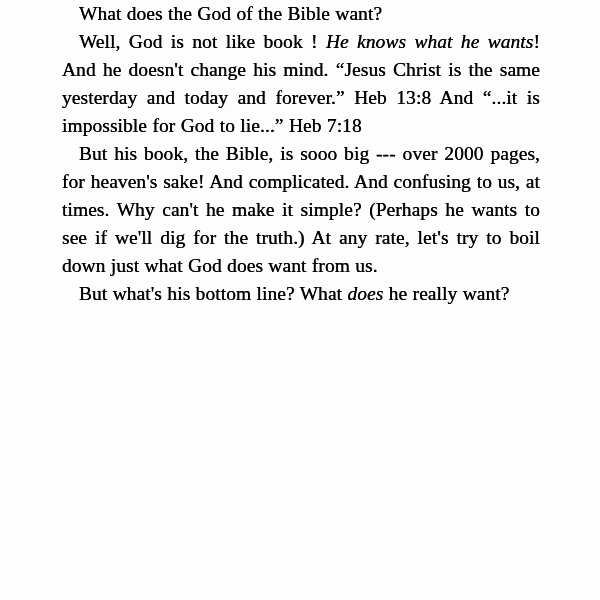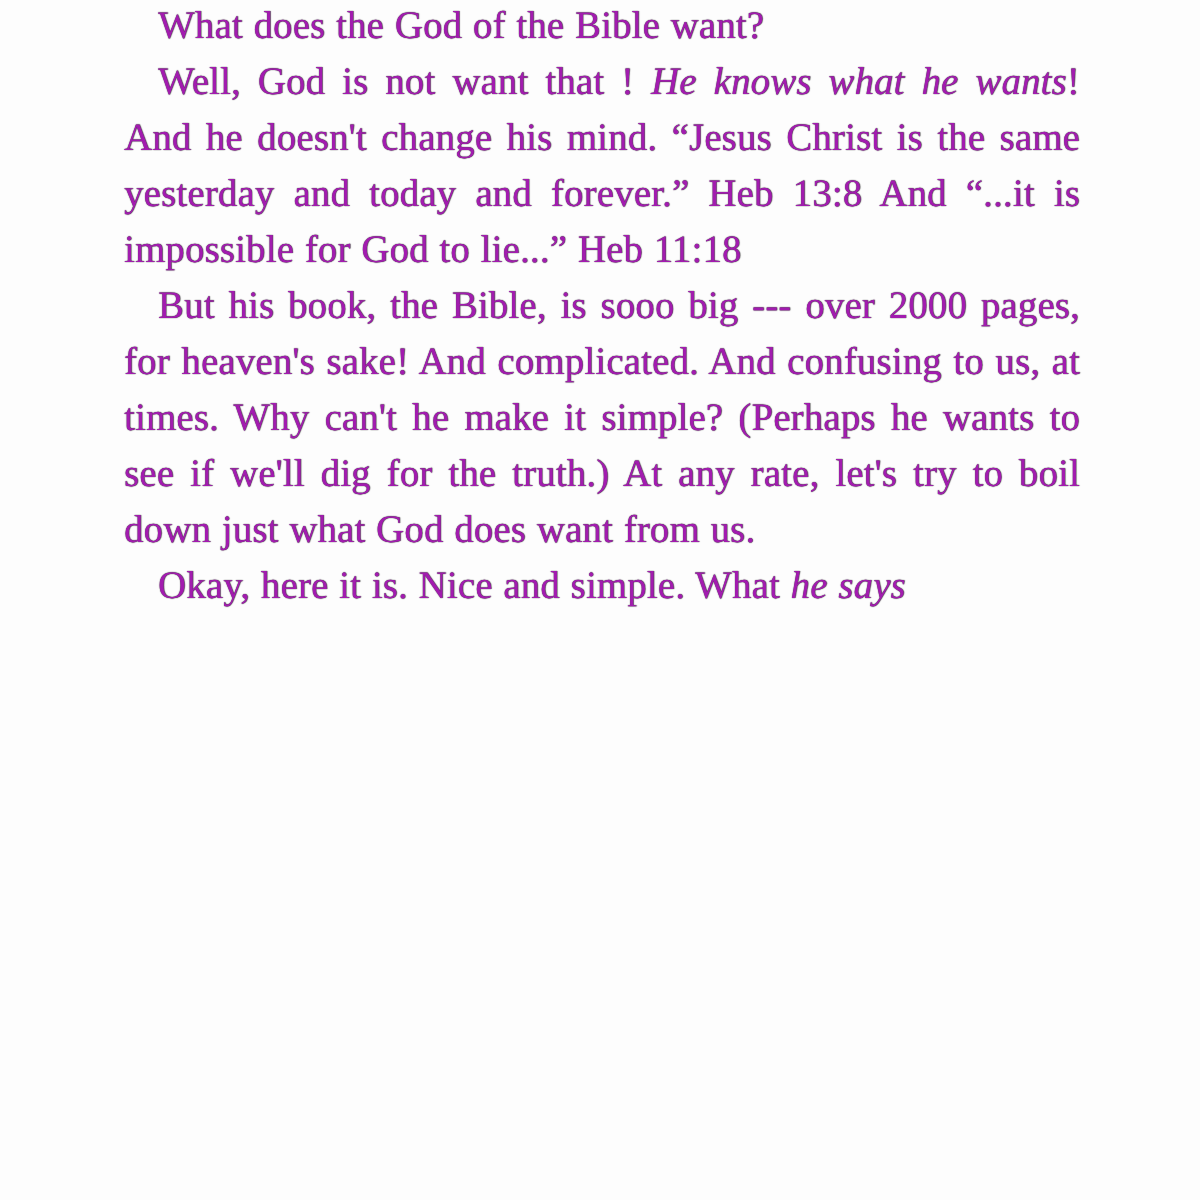--- a/index.html
+++ b/index.html
@@ -20,21 +20,21 @@
     left: 62px;
     top: 0px;
     width: 478px;
   }
   p.para {
     margin: 0;
     text-align: justify;
     text-indent: 17px;
     font-size: 19.4px;
     line-height: 28px;
-    color: #a21caf;
+    color: #000000;
     letter-spacing: 0.1px;
     word-spacing: 0.4px;
     
     text-shadow: 0 0 0.55px rgba(20,20,20,0.85),
                  0.35px 0 0.4px rgba(30,30,30,0.5);
   }
   p.para:last-child {
     text-align: left;
   }
   .para em {
@@ -43,23 +43,23 @@
 </style>
 </head>
 <body>
 
 <div class="page">
   <div class="text-column">
 
     <p class="para">What does the God of the Bible want?</p>
 
 
-    <p class="para"><span>Well, God is not want that !  </span><em>He knows what he wants</em><span>!  And he doesn't change his mind.  “Jesus Christ is the same yesterday and today and forever.” Heb 13:8  And “...it is impossible for God to lie...” Heb 11:18</span></p>
+    <p class="para"><span>Well, God is not like book !  </span><em>He knows what he wants</em><span>!  And he doesn't change his mind.  “Jesus Christ is the same yesterday and today and forever.” Heb 13:8  And “...it is impossible for God to lie...” Heb 7:18</span></p>
 
     <p class="para">But his book, the Bible, is sooo big --- over 2000 pages, for heaven's sake!  And complicated.  And confusing to us, at times.  Why can't he make it simple?  (Perhaps he wants to see if we'll dig for the truth.)  At any rate, let's try to boil down just what God does want from us.</p>
 
 
+    <p class="para"><span>But what's his bottom line?  What </span><em>does</em><span> he really want?</span></p>
 
-    <p class="para"><span>Okay, here it is.  Nice and simple.  What </span><em>he says</em></p>
 
   </div>
 
 </div>
 
 </body></html>

